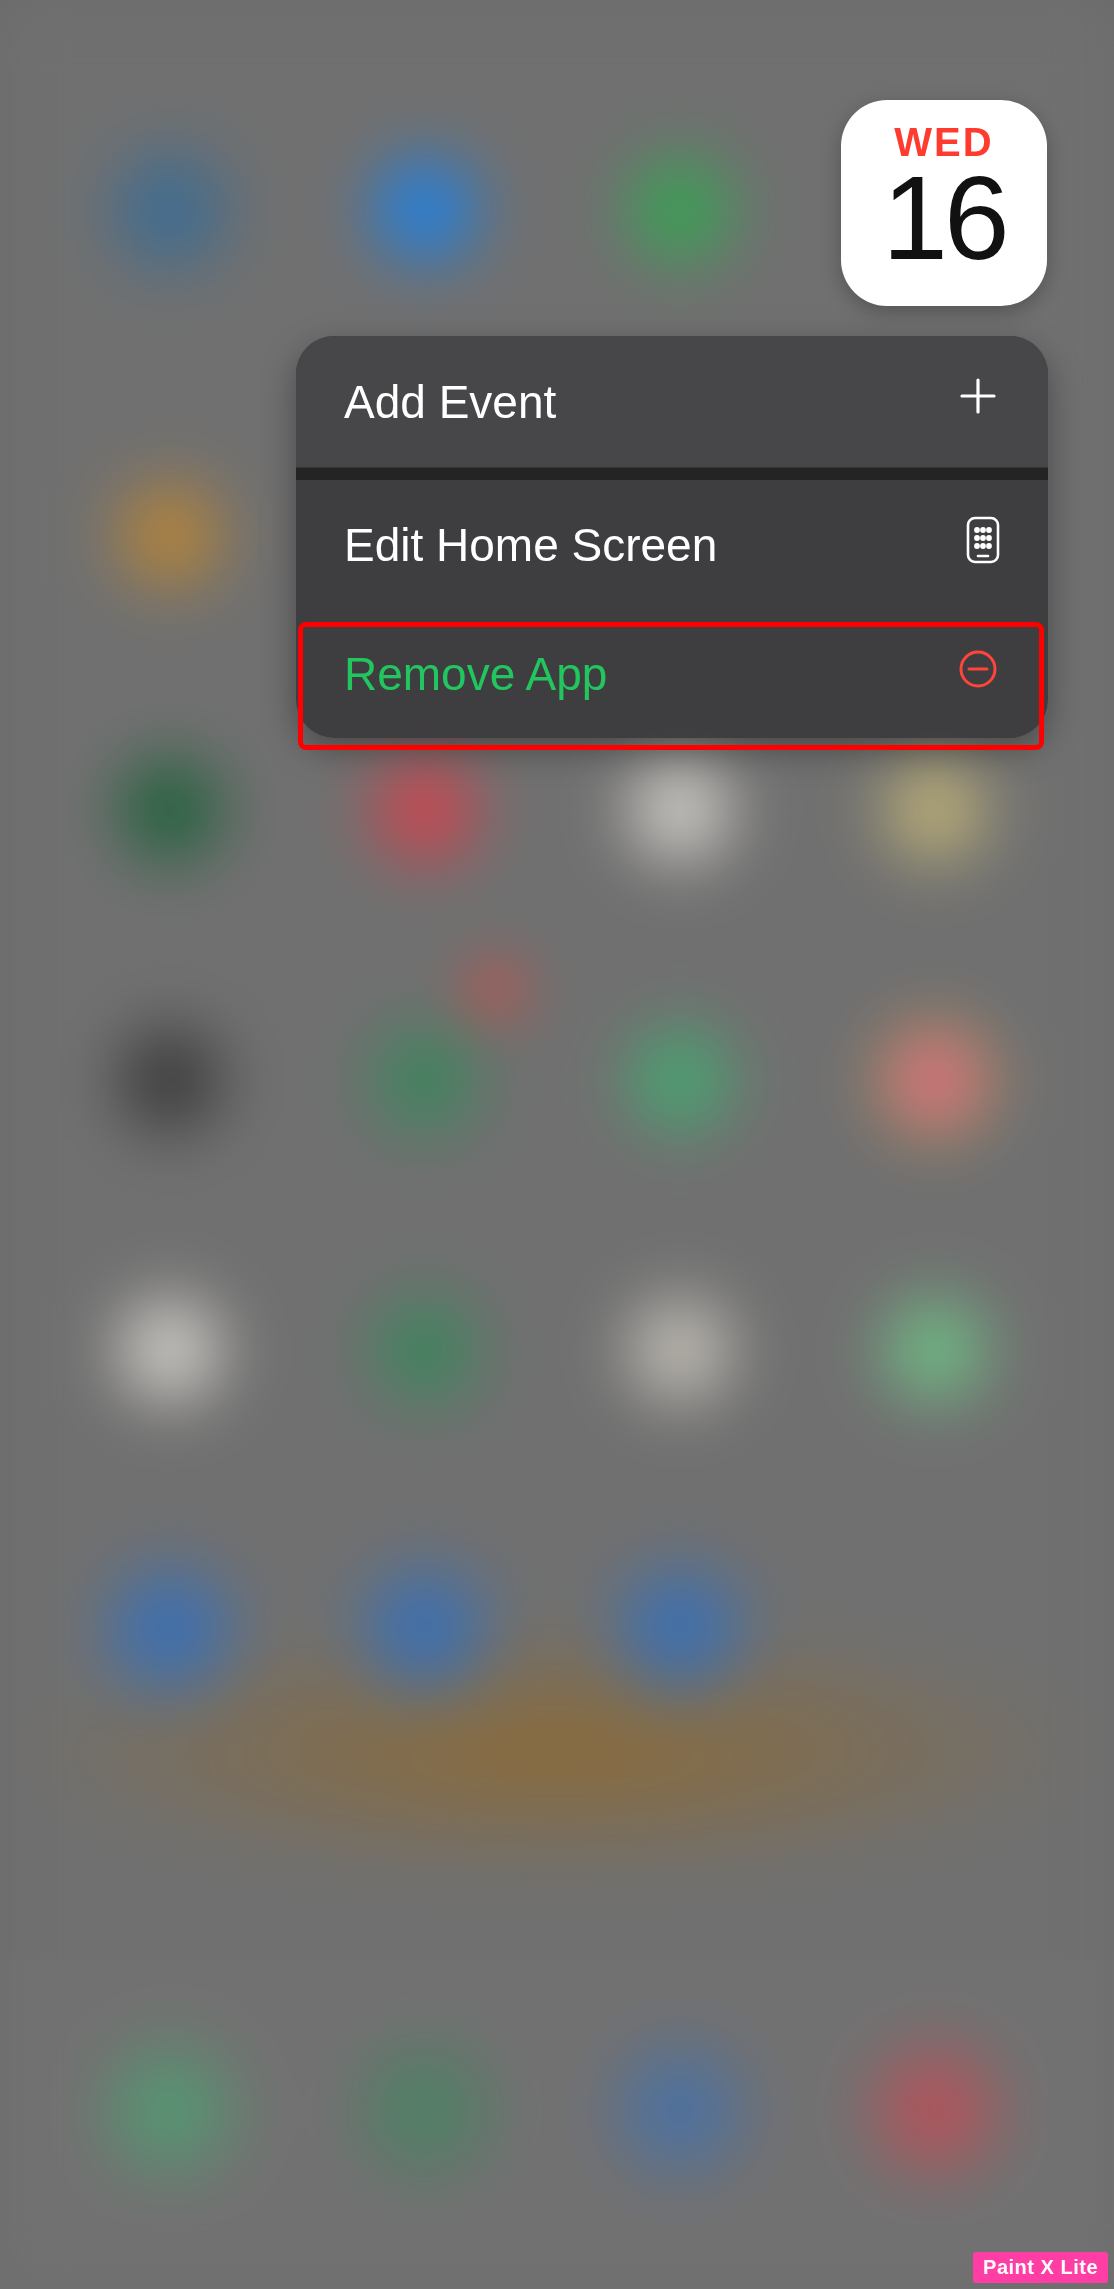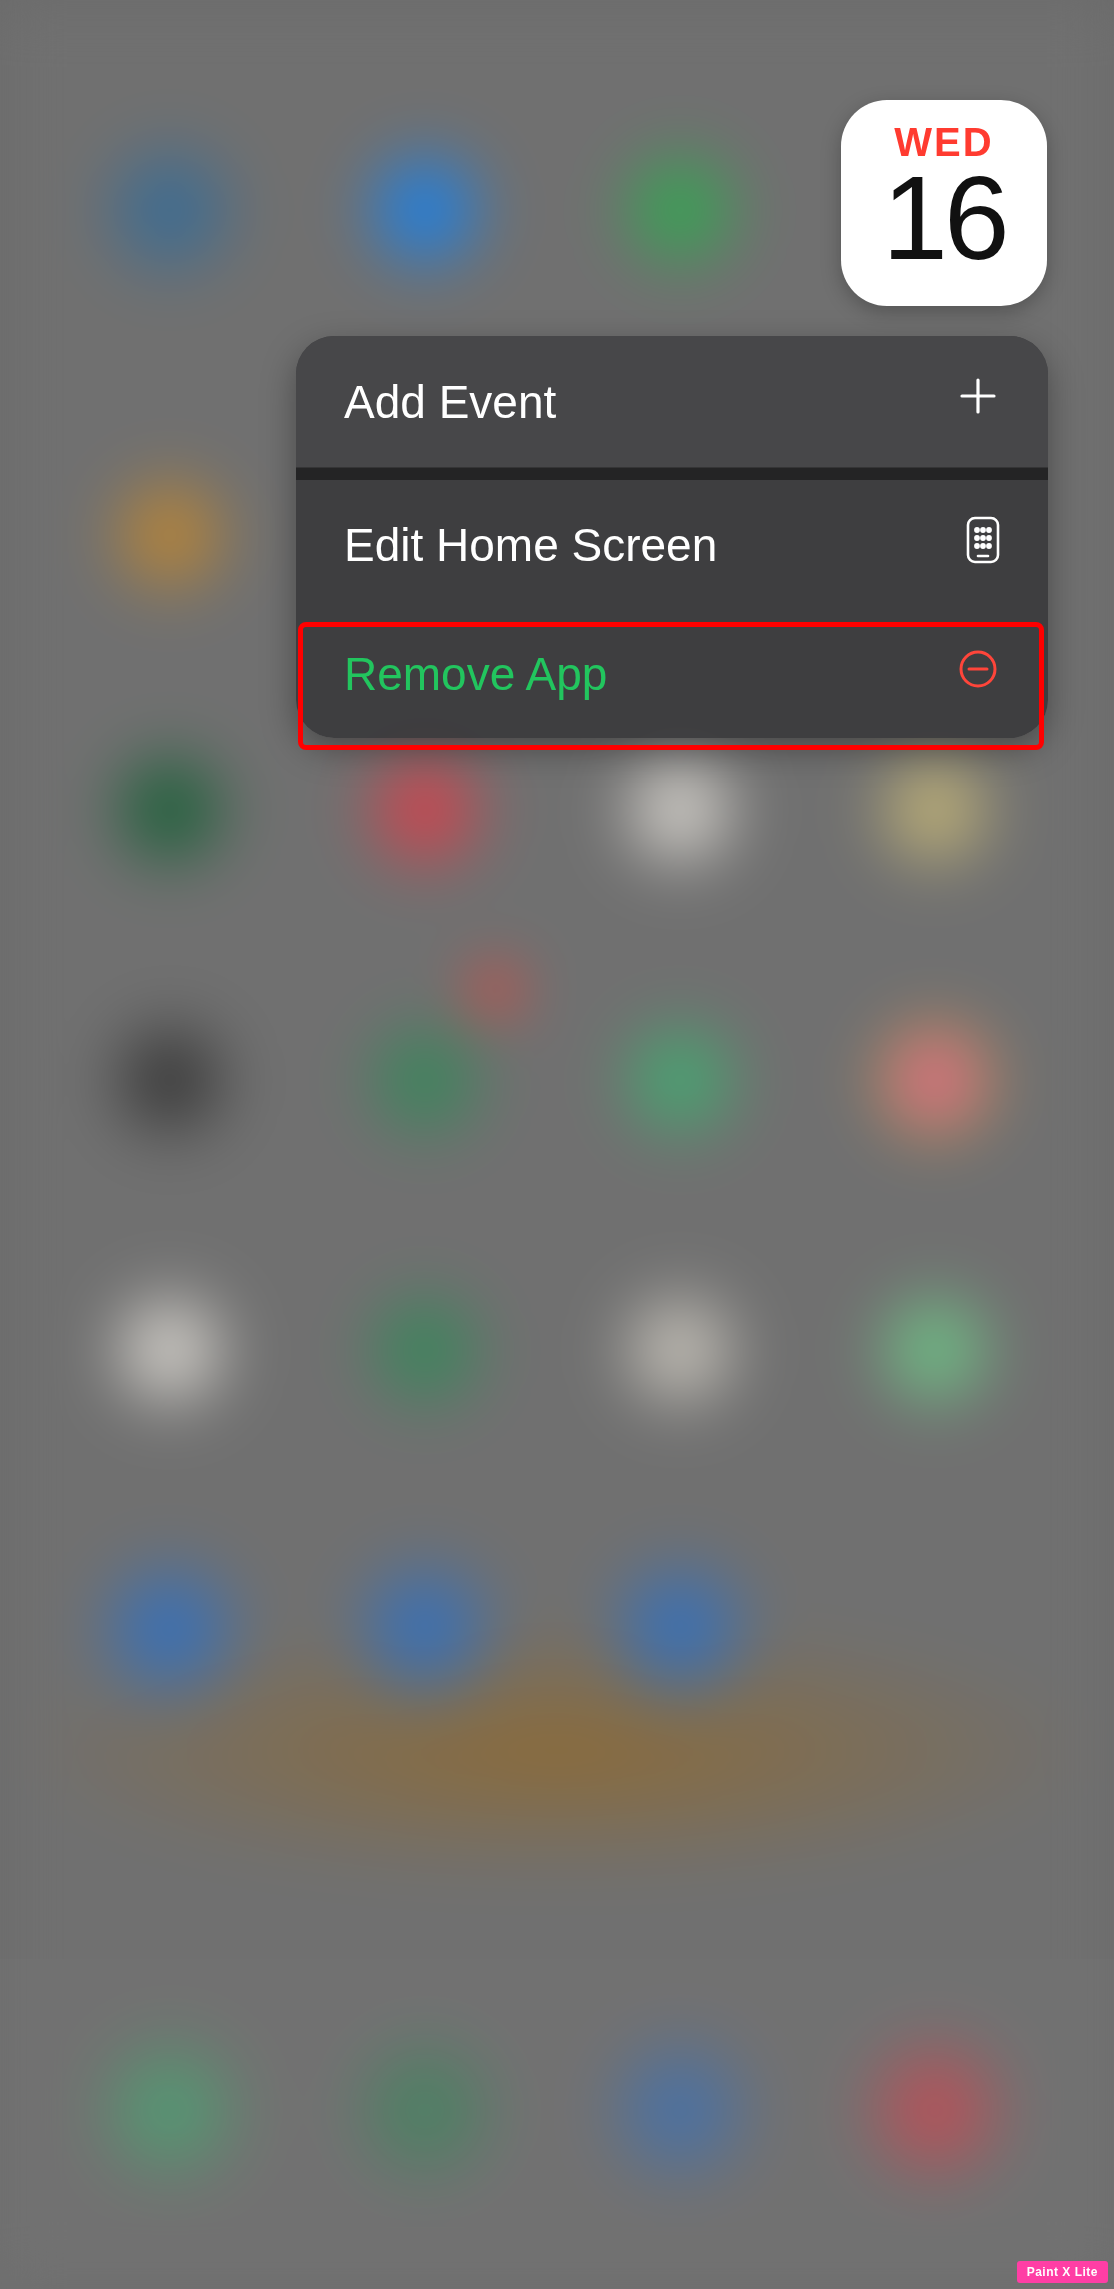--- a/index.html
+++ b/index.html
@@ -125,21 +125,21 @@
       pointer-events: none;
     }
     .icon-svg { width: 44px; height: 44px; flex: 0 0 auto; }
     .icon-svg.phone { width: 34px; height: 48px; }
     .watermark {
       position: absolute;
       right: 6px;
       bottom: 6px;
       background: #ff3ea5;
       color: #fff;
-      font-size: 12px;
+      font-size: 20px;
       font-weight: 700;
       padding: 4px 10px;
       border-radius: 3px;
       letter-spacing: 0.5px;
     }
   </style>
 </head>
 <body>
 
 <div class="bg"></div>

